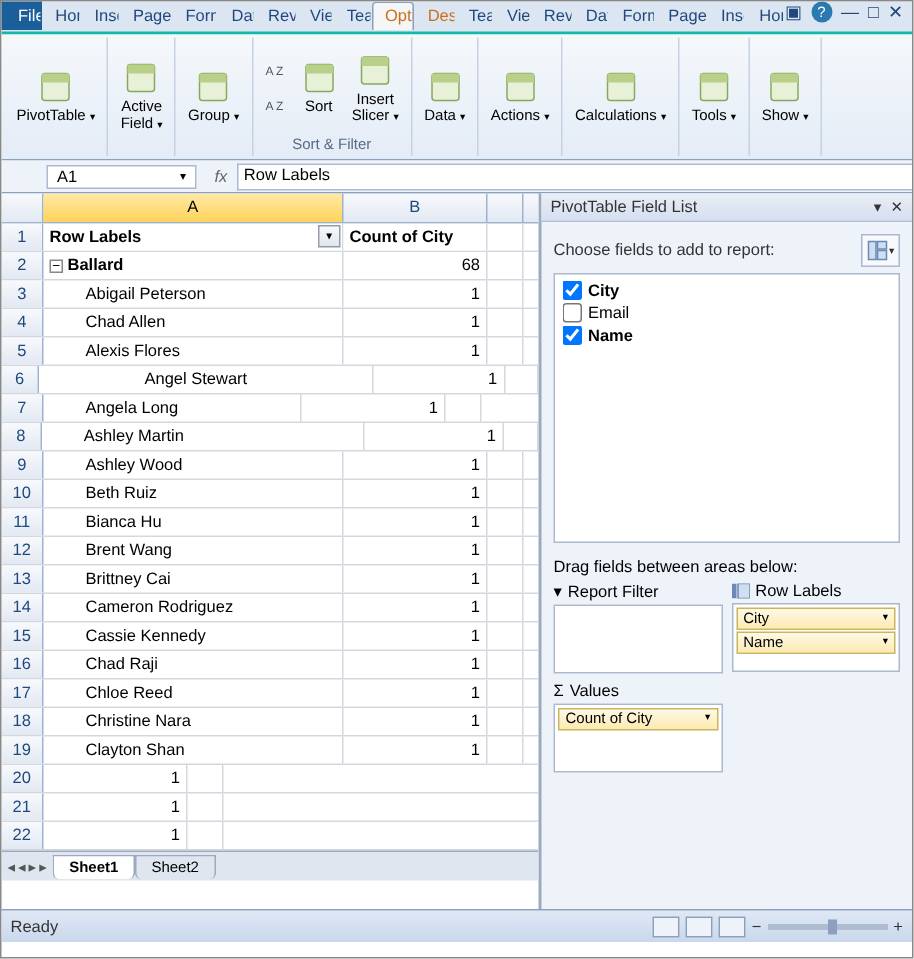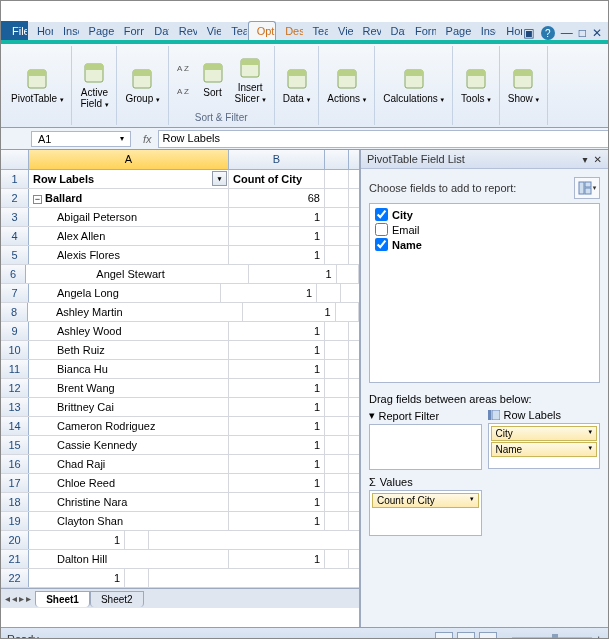--- a/index.html
+++ b/index.html
@@ -1,19 +1,19 @@
 <!DOCTYPE html>
 <html><head>
 <meta charset="utf-8">
 <style>
 * { box-sizing: border-box; margin: 0; padding: 0; font-family: "Segoe UI", Tahoma, sans-serif; }
 body { width: 609px; height: 639px; background: #fff; font-size: 11px; overflow: hidden; border: 1px solid #888; position: relative; }
 
 
-.tabs { display: flex; background: #dce6f2; height: 22px; border-bottom: 4px solid #14b8a6; align-items: flex-end; margin-top: 21px; }
+.tabs { display: flex; background: #dce6f2; height: 22px; border-bottom: 2px solid #14b8a6; align-items: flex-start; }
 .tab { padding: 3px 8px; font-size: 11px; color: #1f497d; border: 1px solid transparent; border-bottom: none; cursor: default; white-space: nowrap; max-width: 45px; overflow: hidden; }
 .tab.file { background: #1a5e9a; color: #fff; border-color: #1a5e9a; border-radius: 0; padding: 3px 10px; max-width: none; }
 .tab.active { background: #f5f6f7; border-color: #8ba0bc; border-radius: 3px 3px 0 0; color: #cb6f1b; max-width: none; }
 .tab.context { color: #cb6f1b; }
 .tabs-right { margin-left: auto; display: flex; gap: 6px; padding-right: 6px; align-items: center; }
 .tabs-right span { color: #1f497d; font-size: 12px; }
 
 
 .ribbon { background: linear-gradient(#f5f8fb, #e4ecf7); height: 84px; border-bottom: 1px solid #8ba0bc; display: flex; padding: 2px; }
 .group { display: flex; flex-direction: column; border-right: 1px solid #c5d2e4; padding: 2px 4px; align-items: center; justify-content: flex-end; }
@@ -303,39 +303,39 @@
           <div class="cell " style="width: 24px;"></div>
         </div>
         <div class="row">
           <div class="row-h">3</div>
           <div class="cell " style="width: 200px;"><span style="padding-left:24px">Abigail Peterson</span></div>
           <div class="cell r" style="width: 96px;">1</div>
           <div class="cell " style="width: 24px;"></div>
         </div>
         <div class="row">
           <div class="row-h">4</div>
-          <div class="cell " style="width: 200px;"><span style="padding-left:24px">Alex Allen</span></div>
+          <div class="cell " style="width: 200px;"><span style="padding-left:24px">Chad Allen</span></div>
           <div class="cell r" style="width: 96px;">1</div>
           <div class="cell " style="width: 24px;"></div>
         </div>
         <div class="row">
           <div class="row-h">5</div>
           <div class="cell " style="width: 200px;"><span style="padding-left:24px">Alexis Flores</span></div>
           <div class="cell r" style="width: 96px;">1</div>
           <div class="cell " style="width: 24px;"></div>
         </div>
         <div class="row">
           <div class="row-h">6</div>
           <div class="cell " style="width: 200px; margin-left: 42px;"><span style="padding-left:24px">Angel Stewart</span></div>
           <div class="cell r" style="width: 96px;">1</div>
           <div class="cell " style="width: 24px;"></div>
         </div>
         <div class="row">
           <div class="row-h">7</div>
-          <div class="cell " style="width: 192px;"><span style="padding-left:24px">Angela Long</span></div>
+          <div class="cell " style="width: 172px;"><span style="padding-left:24px">Angela Long</span></div>
           <div class="cell r" style="width: 96px;">1</div>
           <div class="cell " style="width: 24px;"></div>
         </div>
         <div class="row">
           <div class="row-h">8</div>
           <div class="cell " style="width: 224px;"><span style="padding-left:24px">Ashley Martin</span></div>
           <div class="cell r" style="width: 96px;">1</div>
           <div class="cell " style="width: 24px;"></div>
         </div>
         <div class="row">
@@ -404,21 +404,20 @@
           <div class="cell r" style="width: 96px;">1</div>
           <div class="cell " style="width: 24px;"></div>
         </div>
         <div class="row">
           <div class="row-h">20</div>
           <div class="cell r" style="width: 96px;">1</div>
           <div class="cell " style="width: 24px;"></div>
         </div>
         <div class="row">
           <div class="row-h">21</div>
-          <div class="cell " style="width: 200px;"><span style="padding-left:24px">Dalton Hill</span></div>
           <div class="cell r" style="width: 96px;">1</div>
           <div class="cell " style="width: 24px;"></div>
         </div>
         <div class="row">
           <div class="row-h">22</div>
           <div class="cell r" style="width: 96px;">1</div>
           <div class="cell " style="width: 24px;"></div>
         </div>
       </div>
     <div class="sheet-tabs">

